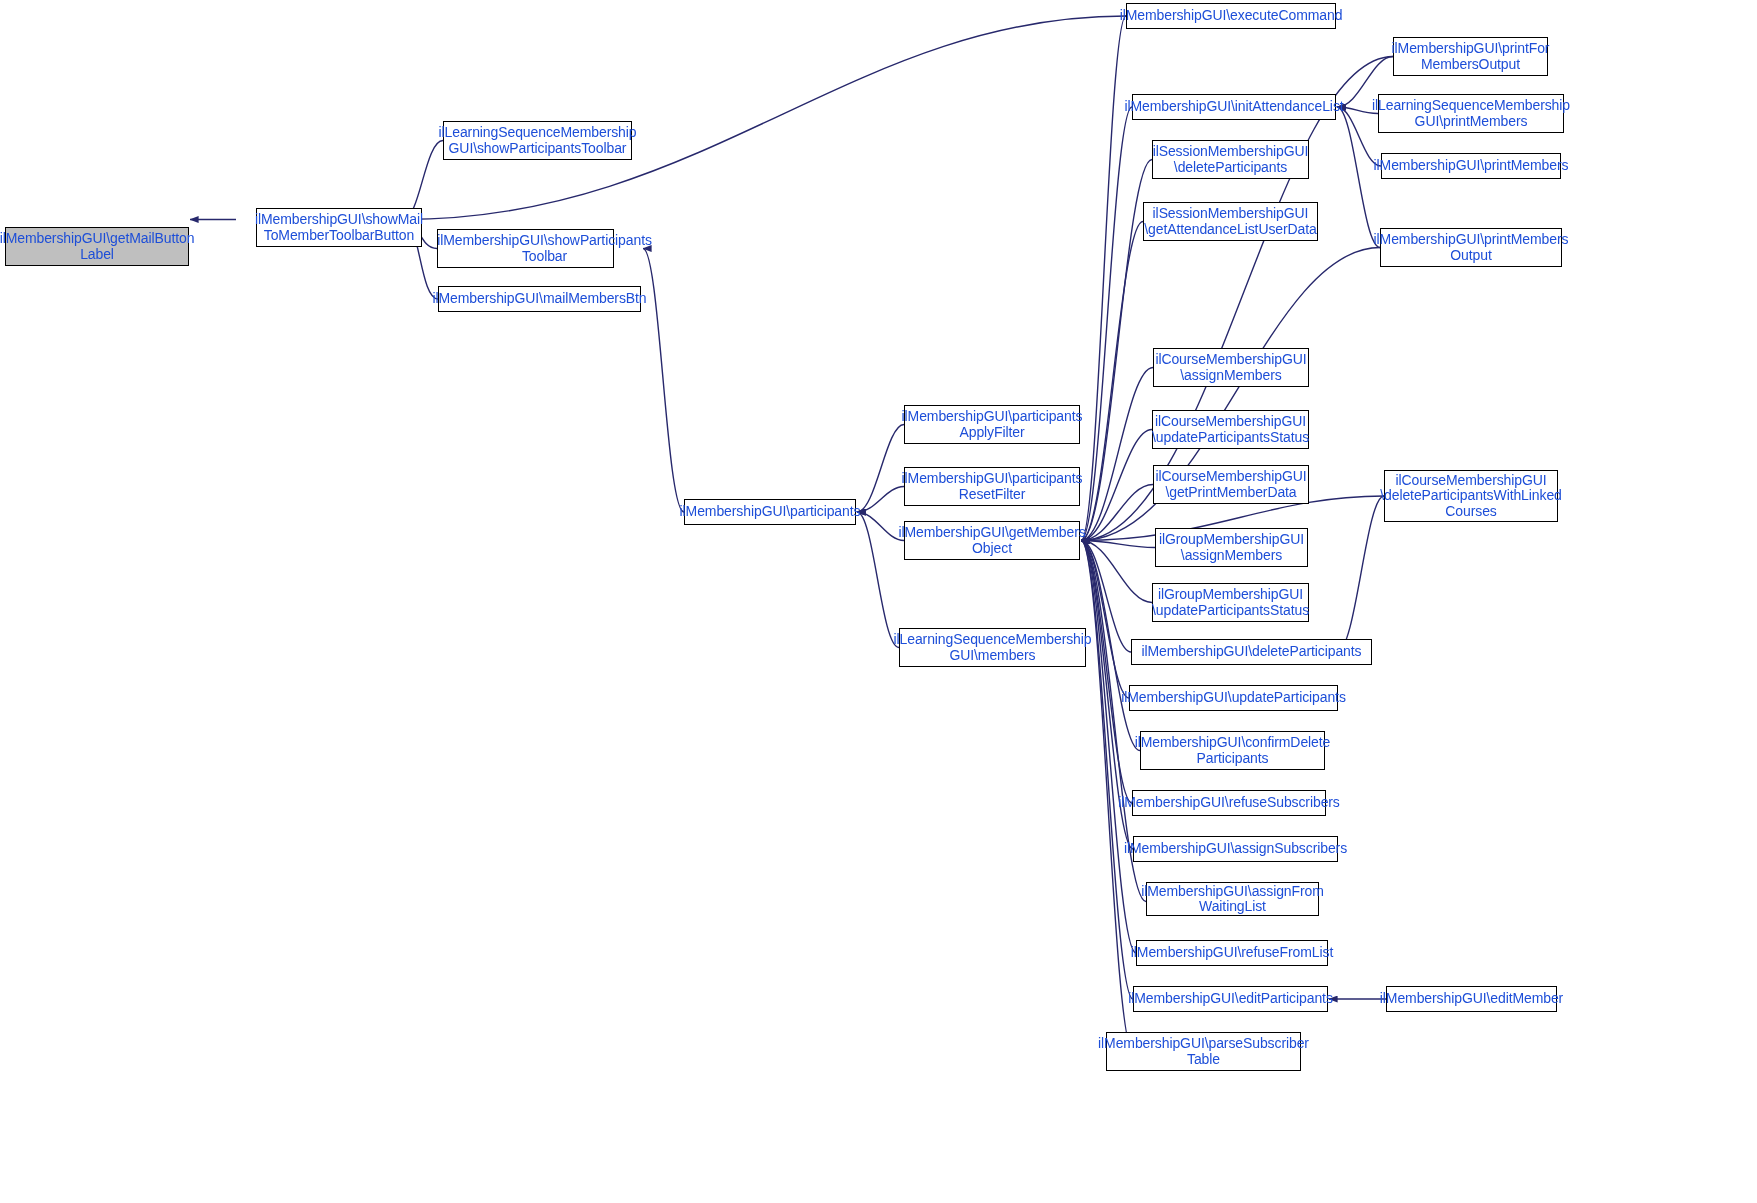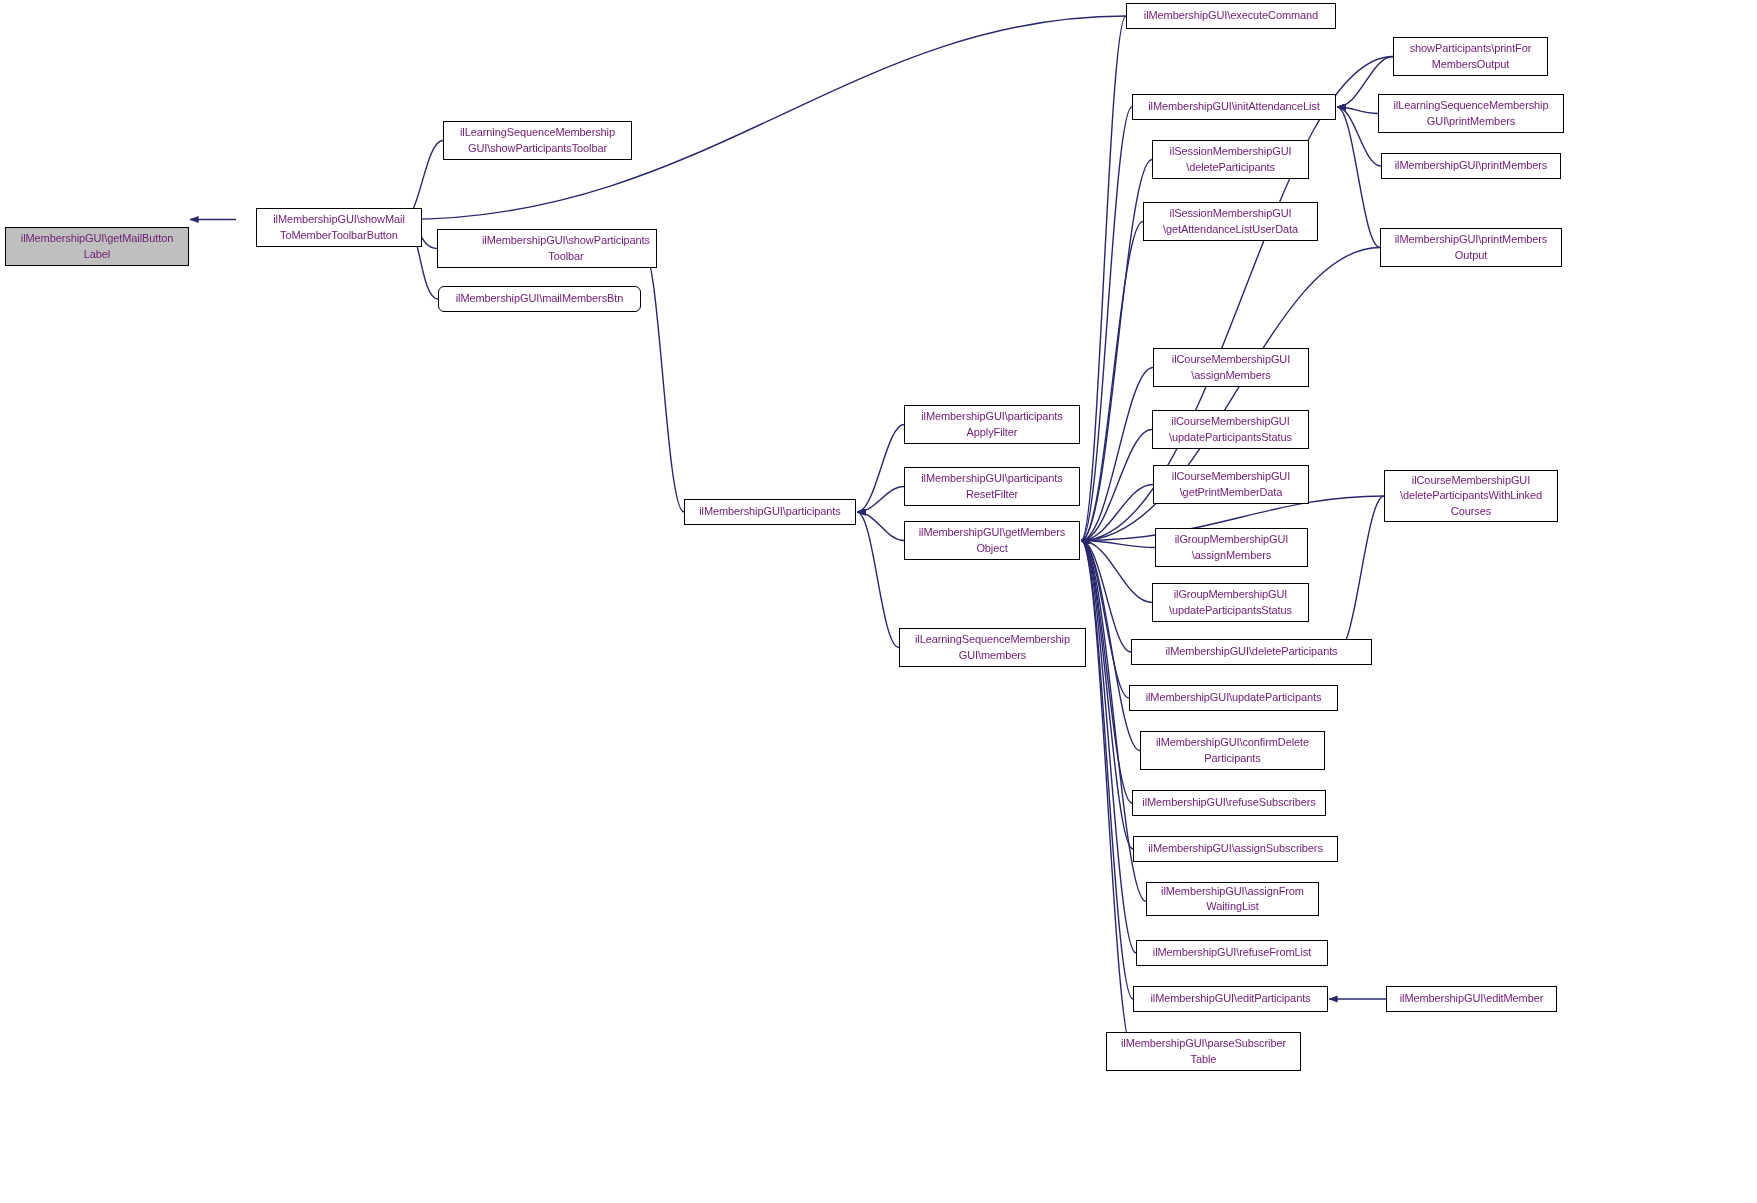--- a/index.html
+++ b/index.html
@@ -8,23 +8,23 @@
   svg{position:absolute;left:0;top:0;width:1757px;height:1203px;}
   .node-box{
     position:absolute;
     box-sizing:border-box;
     border:1px solid #000000;
     background:#ffffff;
     display:flex;
     align-items:center;
     justify-content:center;
     text-align:center;
-    font-size:11px;
+    font-size:14px;
     line-height:15.5px;
-    color:#701a75;
+    color:#1d4ed8;
     letter-spacing:-0.1px;
     white-space:pre-line;
     z-index:5;
   }
   .node-box.highlight{background:#bfbfbf;margin-top:27px;}
 </style>
 </head>
 <body>
 
 <div id="graph">
@@ -76,23 +76,23 @@
       </g>
   </svg>
 
   <div id="nodes-layer">
       <div class="node-box highlight" style="left: 5px; top: 200px; width: 184px; height: 39px;"><span>ilMembershipGUI\getMailButton
 Label</span></div>
       <div class="node-box" style="left: 236px; top: 208px; width: 166px; height: 39px; margin-left: 20px;"><span>ilMembershipGUI\showMail
 ToMemberToolbarButton</span></div>
       <div class="node-box" style="left: 443px; top: 121px; width: 189px; height: 39px;"><span>ilLearningSequenceMembership
 GUI\showParticipantsToolbar</span></div>
-      <div class="node-box" style="left: 437px; top: 229px; width: 220px; height: 39px; padding-left: 38px;"><span>ilMembershipGUI\showParticipants
+      <div class="node-box" style="left: 437px; top: 229px; width: 177px; height: 39px; padding-left: 38px;"><span>ilMembershipGUI\showParticipants
 Toolbar</span></div>
-      <div class="node-box" style="left: 438px; top: 286px; width: 203px; height: 26px; border-radius: 6px;"><span>ilMembershipGUI\mailMembersBtn</span></div>
+      <div class="node-box" style="left: 438px; top: 286px; width: 203px; height: 26px;"><span>ilMembershipGUI\mailMembersBtn</span></div>
       <div class="node-box" style="left: 684px; top: 499px; width: 172px; height: 26px;"><span>ilMembershipGUI\participants</span></div>
       <div class="node-box" style="left: 904px; top: 405px; width: 176px; height: 39px;"><span>ilMembershipGUI\participants
 ApplyFilter</span></div>
       <div class="node-box" style="left: 904px; top: 467px; width: 176px; height: 39px;"><span>ilMembershipGUI\participants
 ResetFilter</span></div>
       <div class="node-box" style="left: 904px; top: 521px; width: 176px; height: 39px;"><span>ilMembershipGUI\getMembers
 Object</span></div>
       <div class="node-box" style="left: 899px; top: 628px; width: 187px; height: 39px;"><span>ilLearningSequenceMembership
 GUI\members</span></div>
       <div class="node-box" style="left: 1126px; top: 3px; width: 210px; height: 26px;"><span>ilMembershipGUI\executeCommand</span></div>
@@ -116,21 +116,21 @@
       <div class="node-box" style="left: 1140px; top: 731px; width: 185px; height: 39px;"><span>ilMembershipGUI\confirmDelete
 Participants</span></div>
       <div class="node-box" style="left: 1132px; top: 790px; width: 194px; height: 26px;"><span>ilMembershipGUI\refuseSubscribers</span></div>
       <div class="node-box" style="left: 1133px; top: 836px; width: 205px; height: 26px;"><span>ilMembershipGUI\assignSubscribers</span></div>
       <div class="node-box" style="left: 1146px; top: 882px; width: 173px; height: 34px;"><span>ilMembershipGUI\assignFrom
 WaitingList</span></div>
       <div class="node-box" style="left: 1136px; top: 940px; width: 192px; height: 26px;"><span>ilMembershipGUI\refuseFromList</span></div>
       <div class="node-box" style="left: 1133px; top: 986px; width: 195px; height: 26px;"><span>ilMembershipGUI\editParticipants</span></div>
       <div class="node-box" style="left: 1106px; top: 1032px; width: 195px; height: 39px;"><span>ilMembershipGUI\parseSubscriber
 Table</span></div>
-      <div class="node-box" style="left: 1393px; top: 37px; width: 155px; height: 39px;"><span>showParticipants\printFor
+      <div class="node-box" style="left: 1393px; top: 37px; width: 155px; height: 39px;"><span>ilMembershipGUI\printFor
 MembersOutput</span></div>
       <div class="node-box" style="left: 1378px; top: 94px; width: 186px; height: 39px;"><span>ilLearningSequenceMembership
 GUI\printMembers</span></div>
       <div class="node-box" style="left: 1381px; top: 153px; width: 180px; height: 26px;"><span>ilMembershipGUI\printMembers</span></div>
       <div class="node-box" style="left: 1380px; top: 228px; width: 182px; height: 39px;"><span>ilMembershipGUI\printMembers
 Output</span></div>
       <div class="node-box" style="left: 1384px; top: 470px; width: 174px; height: 52px;"><span>ilCourseMembershipGUI
 \deleteParticipantsWithLinked
 Courses</span></div>
       <div class="node-box" style="left: 1386px; top: 986px; width: 171px; height: 26px;"><span>ilMembershipGUI\editMember</span></div>

